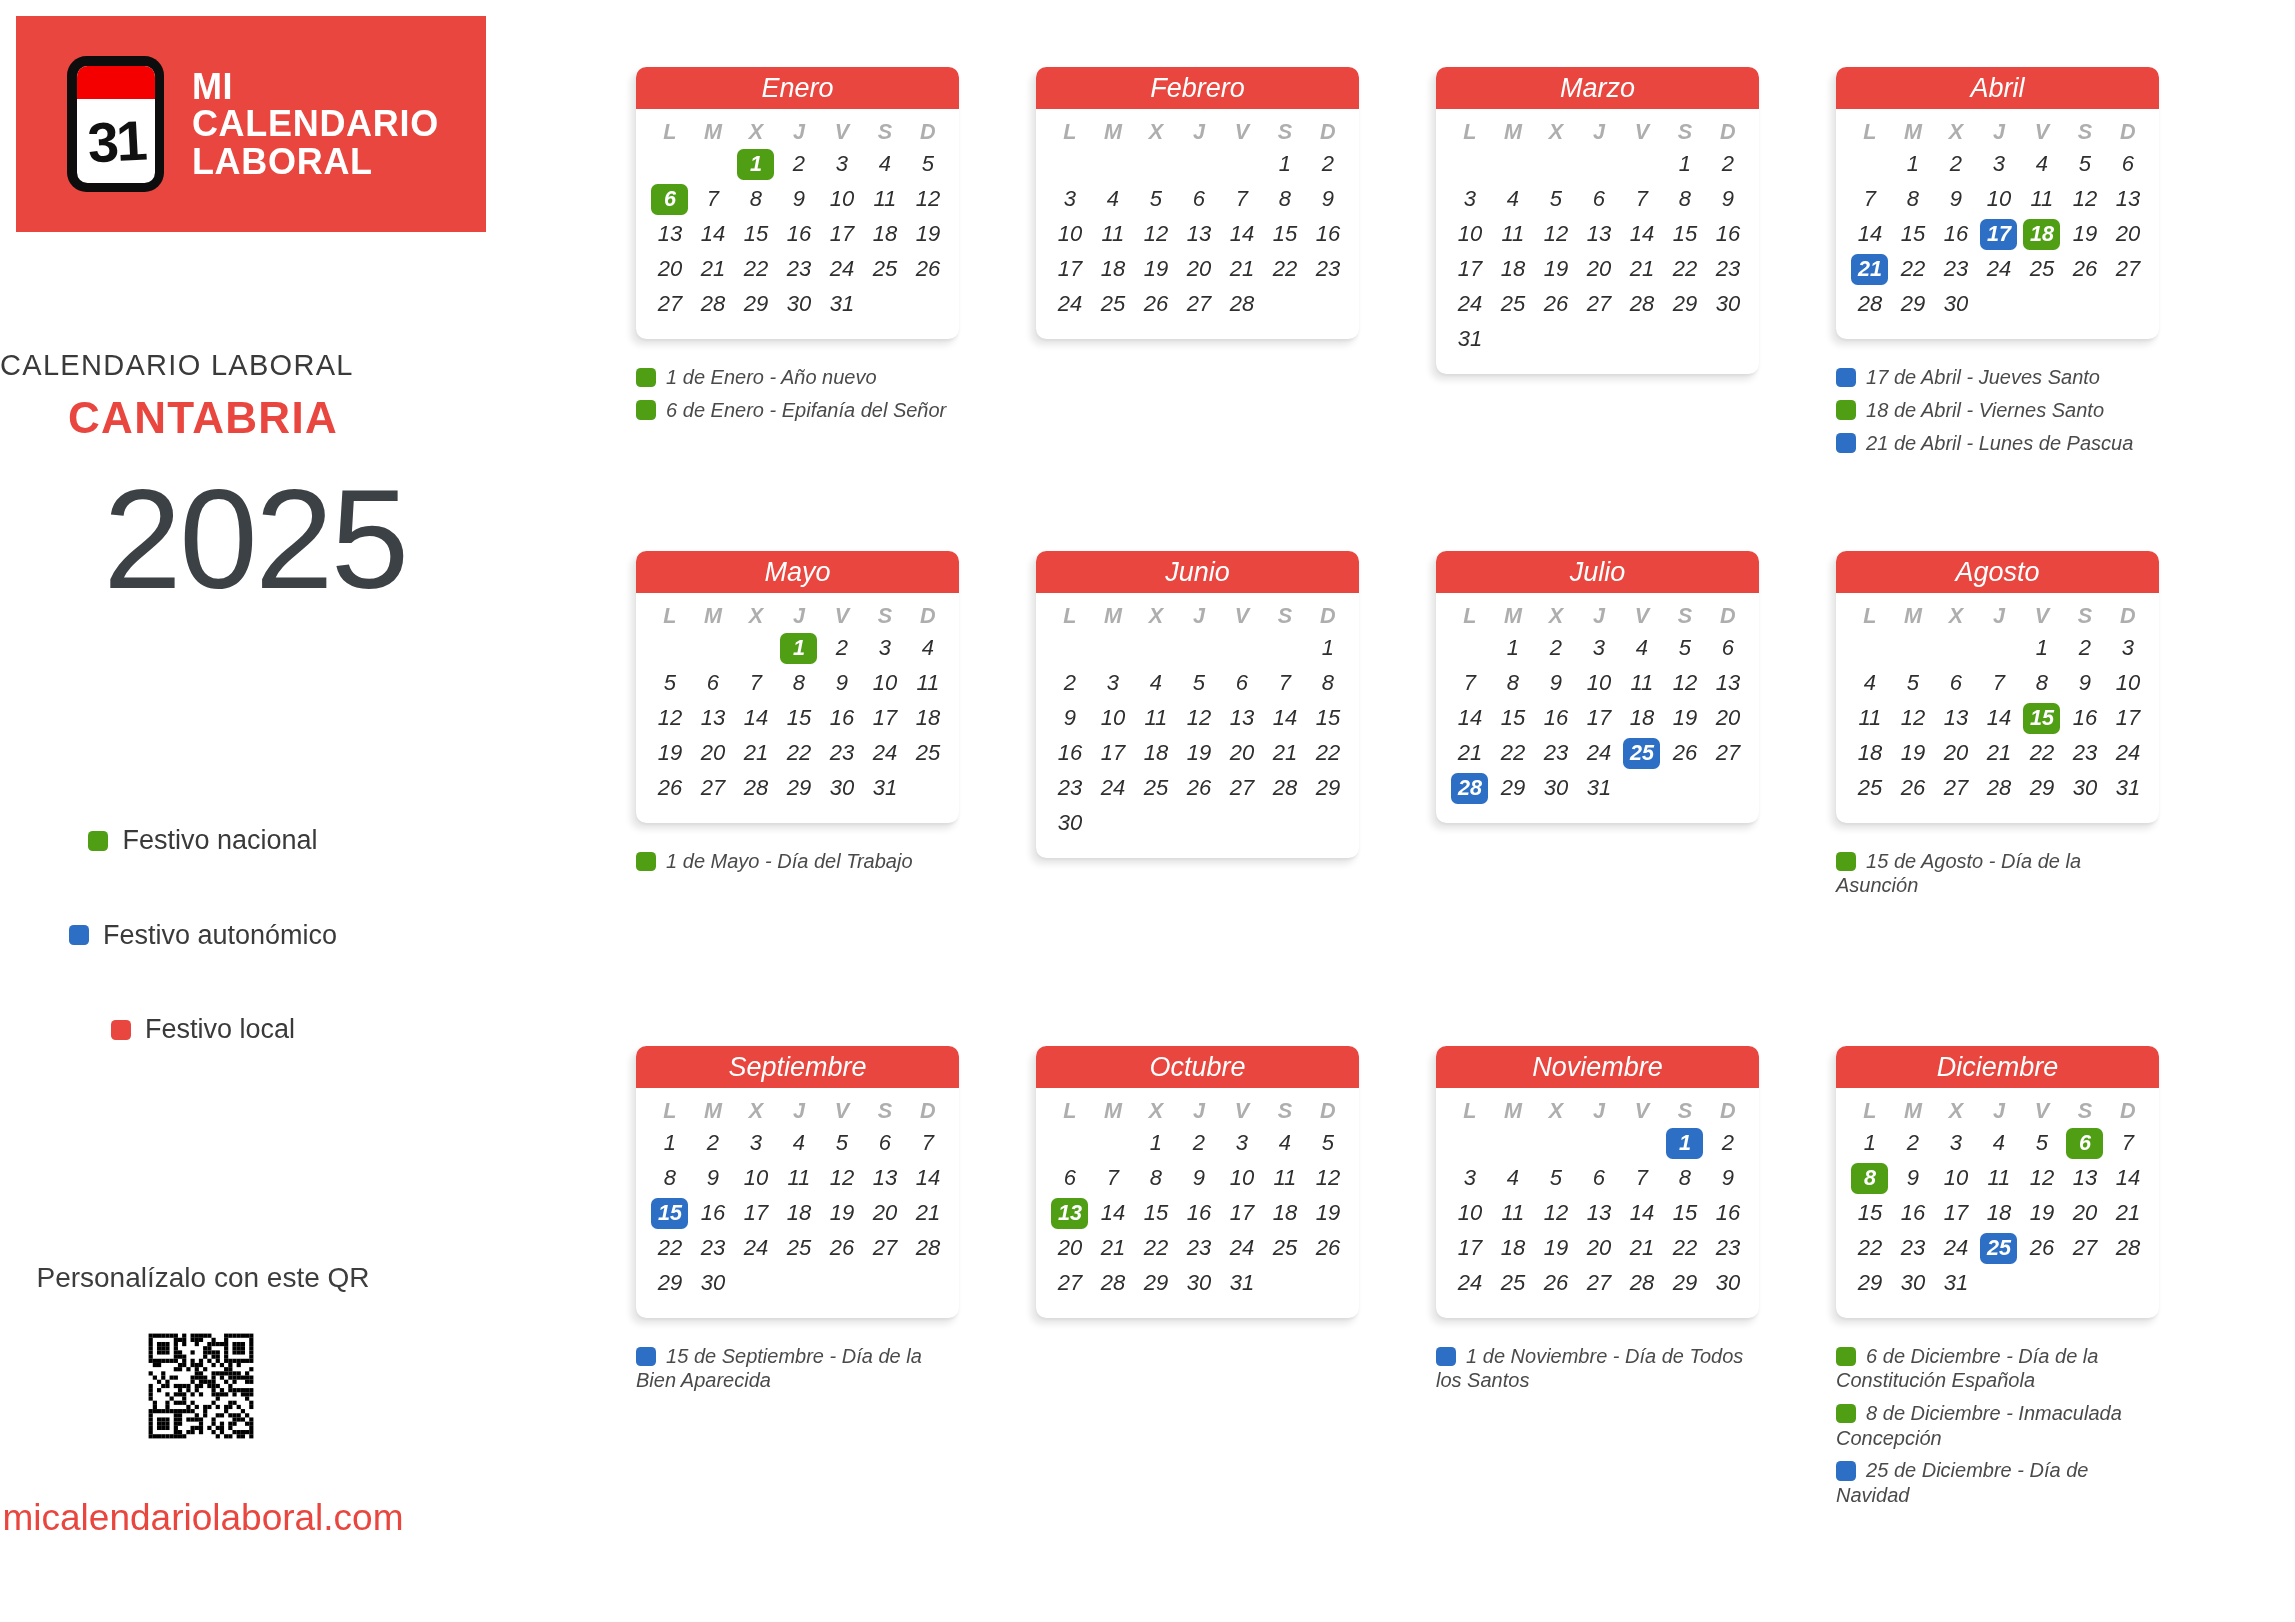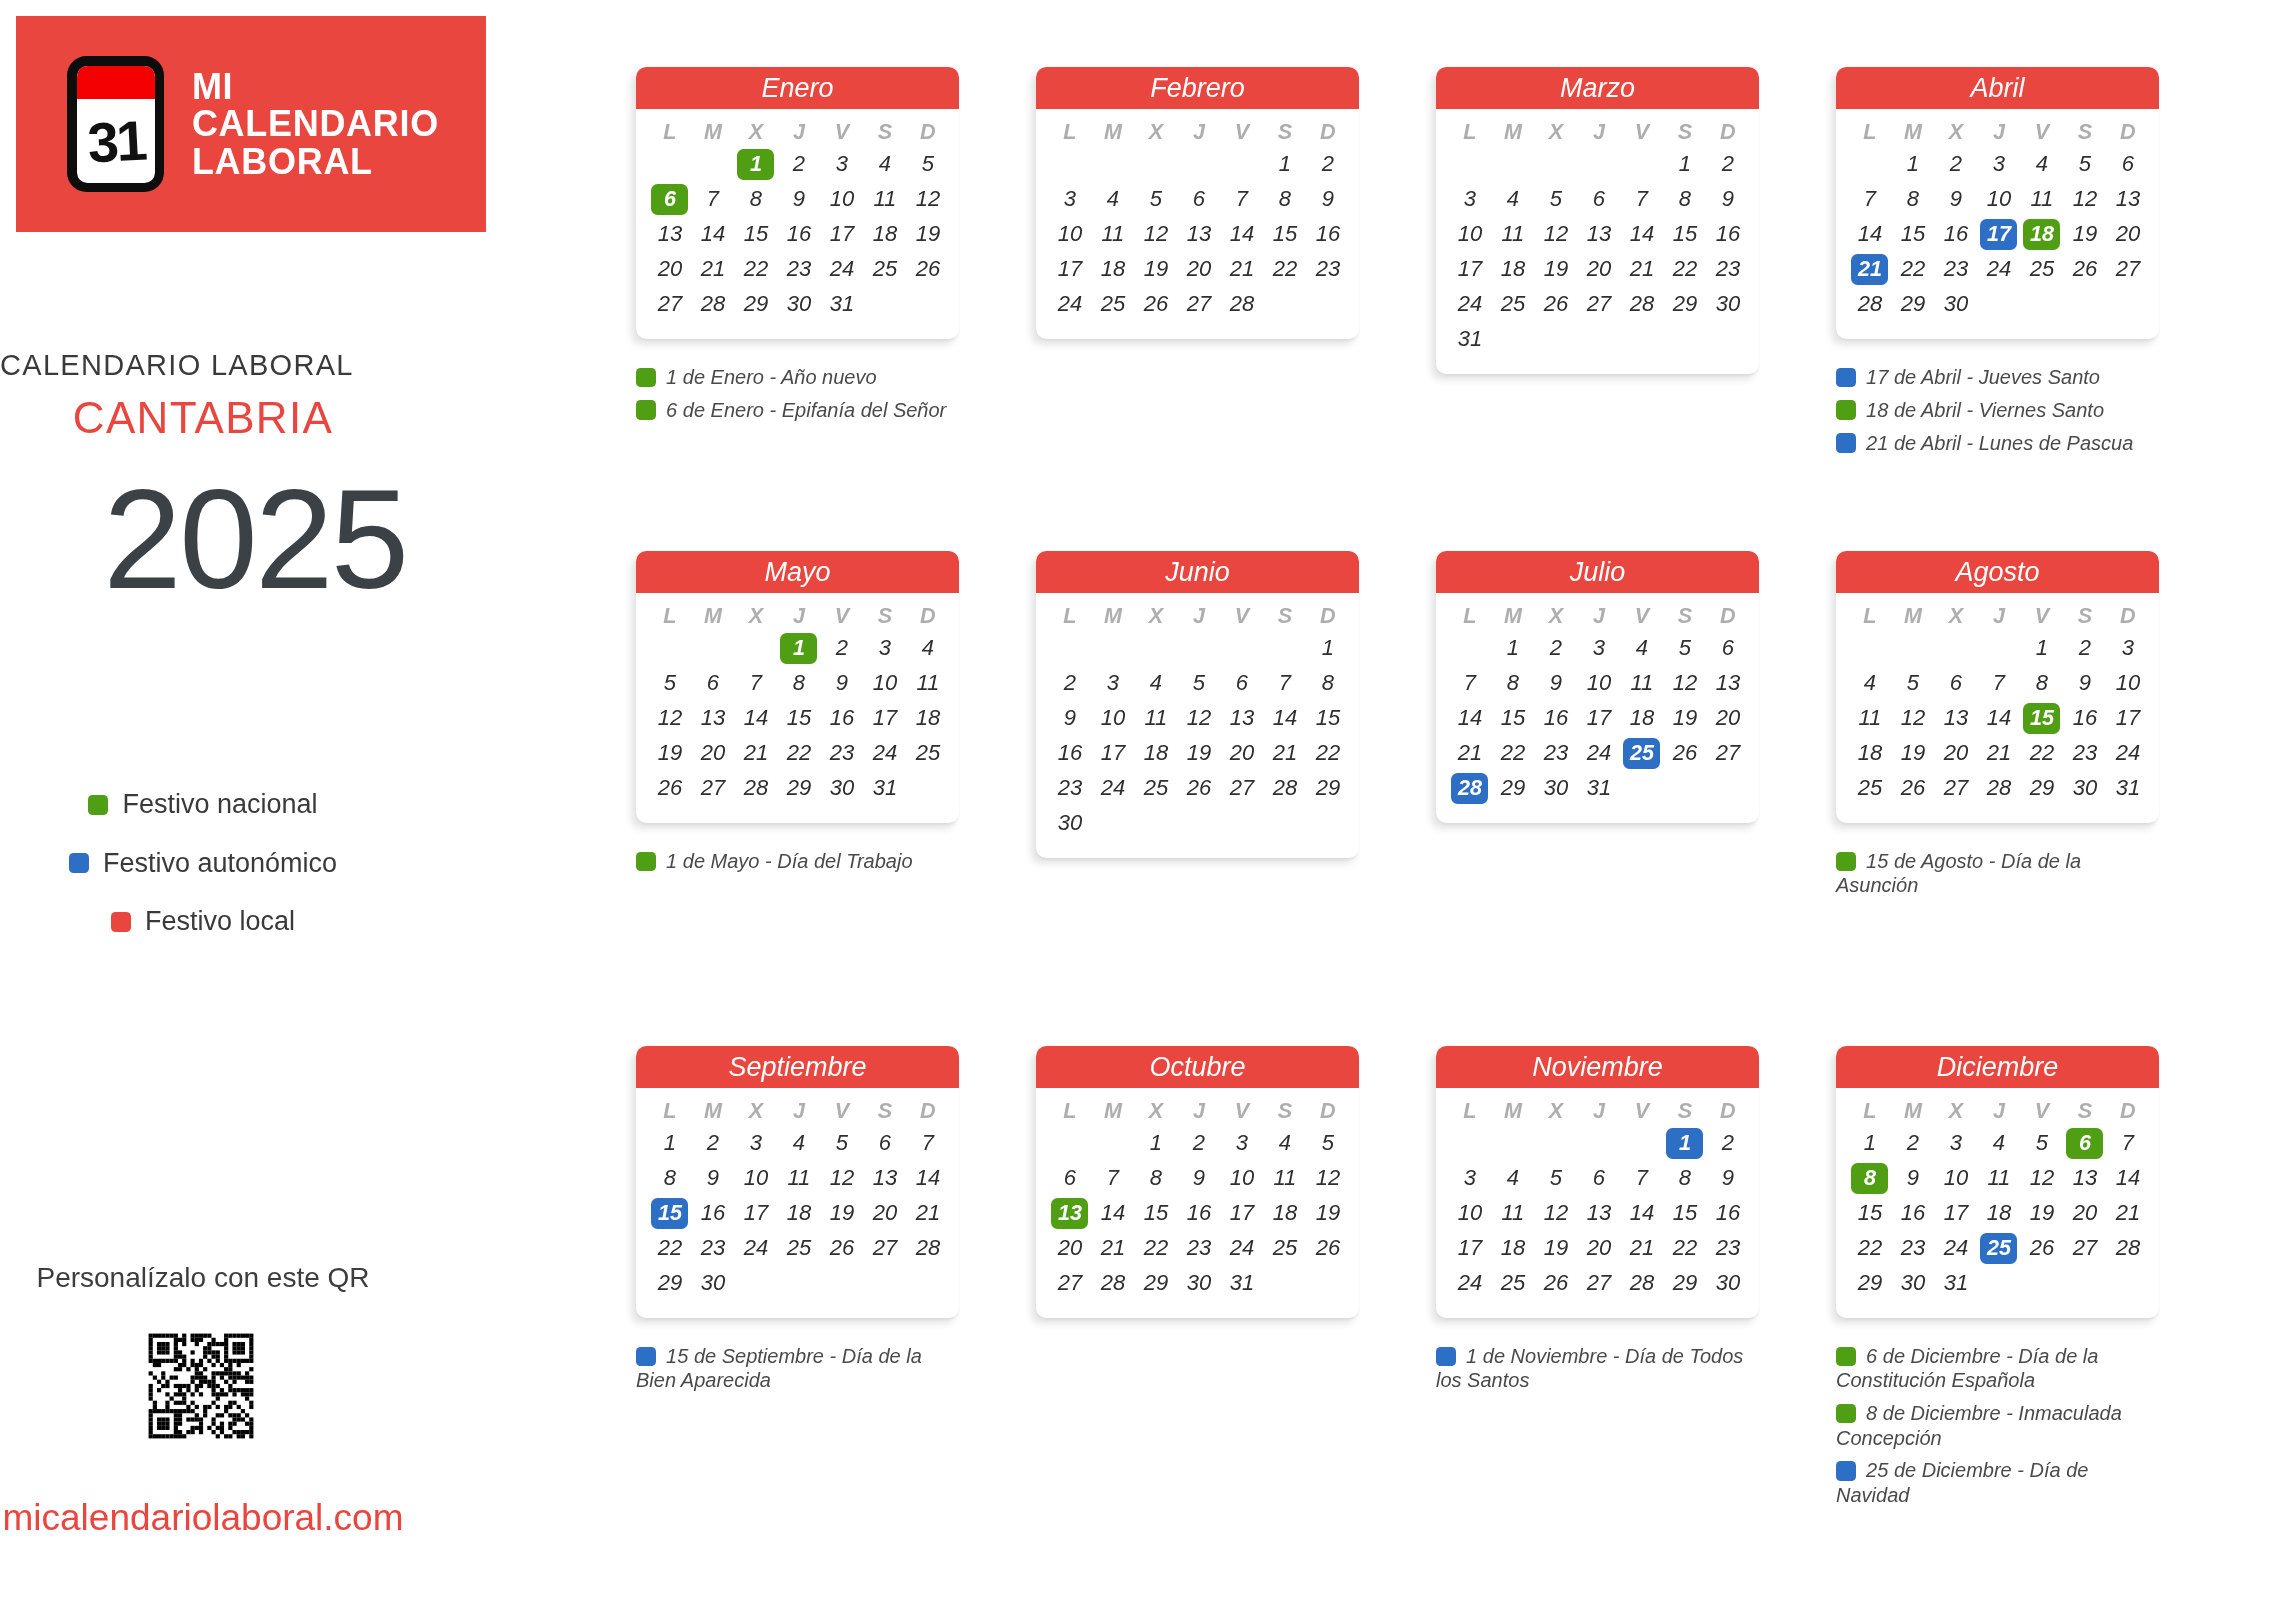--- a/index.html
+++ b/index.html
@@ -12,24 +12,24 @@
   .brand-banner{
     position:absolute;left:16.4px;top:16.4px;width:470px;height:216px;
     background:var(--red);display:flex;align-items:center;gap:27.5px;padding-left:51px;box-sizing:border-box;
   }
   .cal-icon{width:97px;height:136px;background:#0d0d0d;border-radius:19.6px;position:relative;flex:0 0 auto;}
   .cal-icon .inner{position:absolute;left:9.2px;right:9.2px;top:9.2px;bottom:9.2px;border-radius:10.5px;overflow:hidden;background:#ffffff;display:flex;flex-direction:column;}
   .cal-icon .strip{height:33px;background:#f40000;}
   .cal-icon .num{flex:1;display:flex;align-items:center;justify-content:center;font-size:56px;font-weight:700;color:#111;letter-spacing:-2.6px;transform:rotate(-3deg);}
   .brand-text{color:#fff;font-weight:700;font-size:36px;line-height:1.05;letter-spacing:0.7px;}
   .side-title{position:absolute;left:0;top:349px;width:406px;font-size:29px;color:#3a3a3a;letter-spacing:1.3px;}
-  .side-region{position:absolute;left:0;top:393px;width:406px;text-align:center;font-size:44px;font-weight:400;color:var(--red);letter-spacing:1.3px;}
+  .side-region{position:absolute;left:0;top:393px;width:406px;text-align:center;font-size:44px;font-weight:700;color:var(--red);letter-spacing:1.3px;}
   .side-year{position:absolute;left:52px;top:458px;width:406px;text-align:center;font-size:141px;color:#3c4145;letter-spacing:-2.6px;}
   .legend{position:absolute;left:0;top:789px;width:406px;display:flex;flex-direction:column;gap:27.5px;align-items:center;}
-  .legend-row{display:flex;align-items:center;gap:14px;}
+  .legend-row{display:flex;align-items:center;gap:14px;margin-top:36px;}
   .legend-sq{width:20px;height:20px;border-radius:4.6px;flex:0 0 auto;}
   .legend-label{font-size:27px;color:#3a3a3a;}
   .qr-caption{position:absolute;left:0;top:1262px;width:406px;text-align:center;font-size:28px;color:#3d3d3d;}
   .qr-box{position:absolute;left:143px;top:1328px;width:116px;height:116px;background:#fff;}
   .qr-box svg{width:100%;height:100%;display:block;}
   .site-link{position:absolute;left:0;top:1497px;width:406px;text-align:center;font-size:37px;color:var(--red);}
   
   .months-grid{
     position:absolute;left:636px;top:67px;
     display:grid;grid-template-columns:repeat(4,323px);column-gap:77px;

